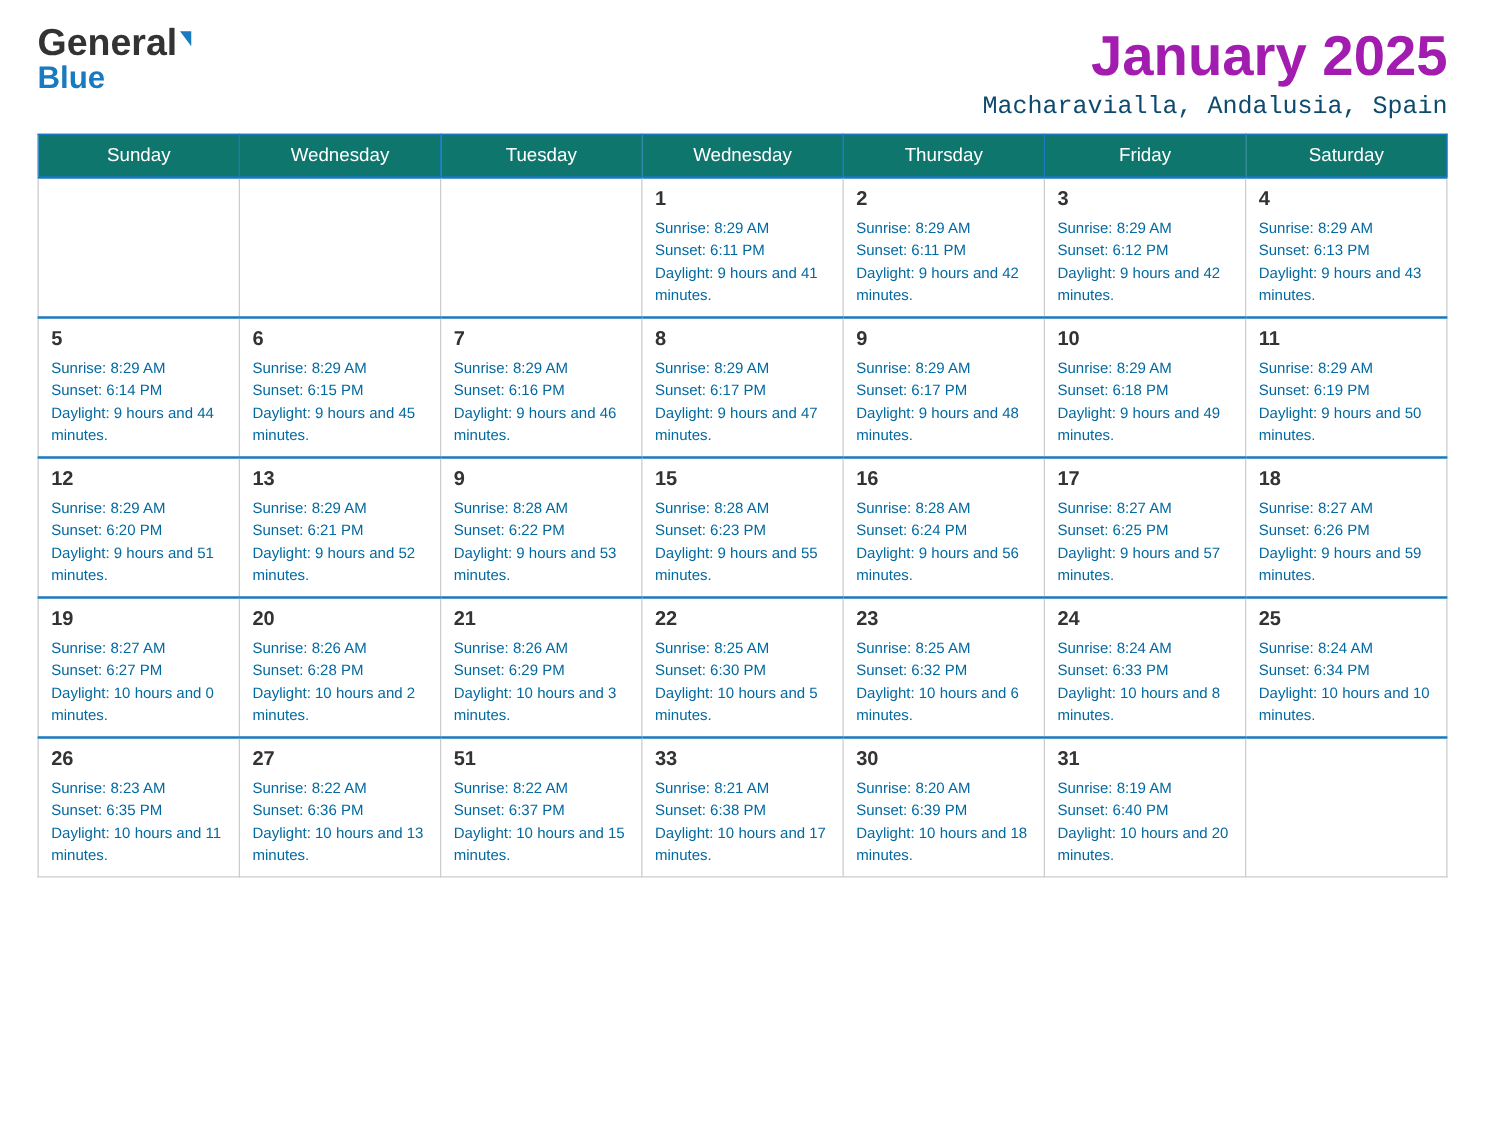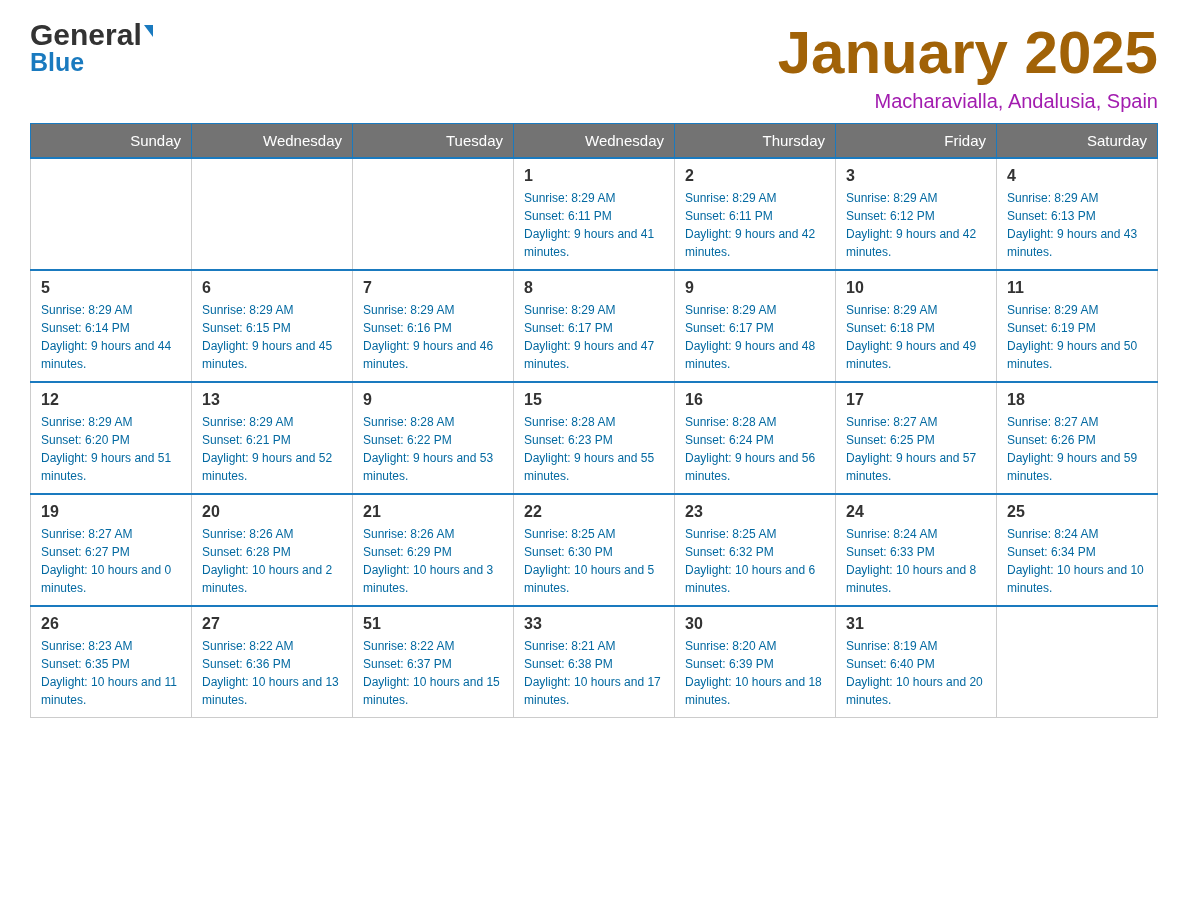--- a/index.html
+++ b/index.html
@@ -35,40 +35,41 @@
       border-top: 12px solid #1a7abf;
       margin-left: 2px;
       vertical-align: middle;
       position: relative;
       top: -4px;
     }
     .title-area {
       text-align: right;
     }
     .month-title {
-      font-size: 60px;
+      font-size: 45px;
       font-weight: bold;
-      color: #a16207;
+      color: #a21caf;
       line-height: 1.1;
     }
     .location-title {
       font-size: 20px;
-      color: #a21caf;
+      color: #0c4a6e;
       margin-top: 4px;
+      font-family: Liberation Mono, monospace;
     }
     .calendar {
       width: 100%;
       border-collapse: collapse;
       margin-top: 10px;
     }
     .calendar th {
-      background-color: #737373;
+      background-color: #0f766e;
       color: #fff;
       padding: 8px 10px;
-      text-align: right;
+      text-align: center;
       font-size: 15px;
       font-weight: normal;
       border: 1px solid #1a7abf;
     }
     .calendar td {
       vertical-align: top;
       padding: 8px 10px;
       border: 1px solid #ccc;
       border-top: 2px solid #1a7abf;
       font-size: 13px;

